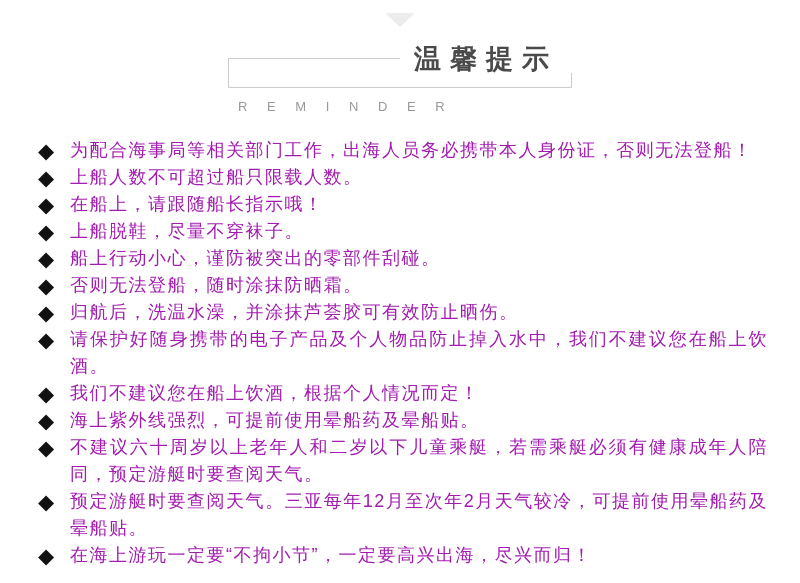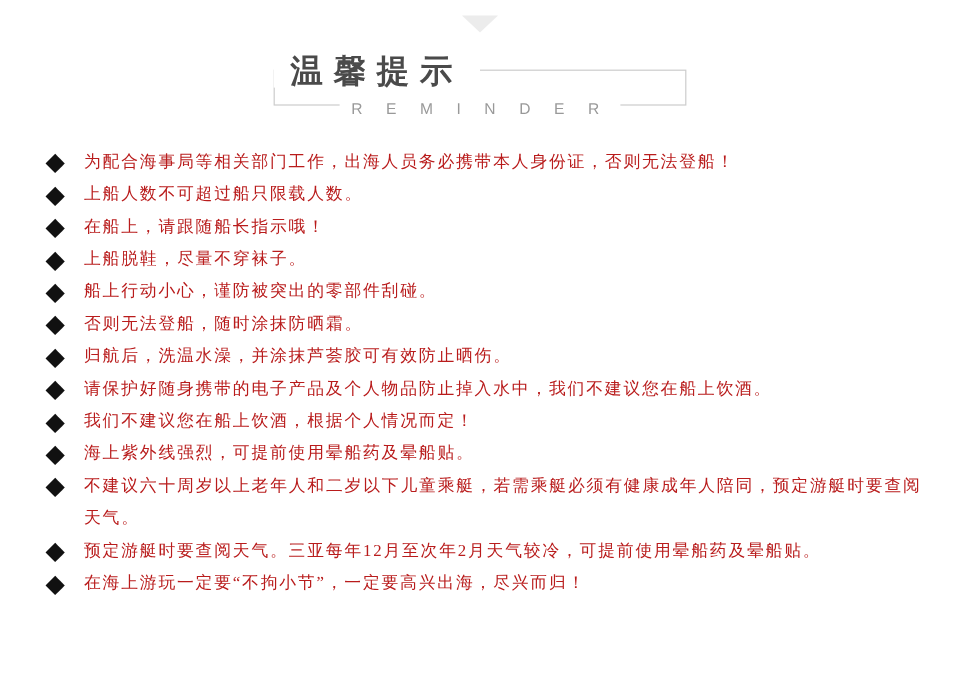--- a/index.html
+++ b/index.html
@@ -37,38 +37,38 @@
   .header-frame {
     position: absolute;
     left: 0;
     right: 0;
     top: 13px;
     height: 28px;
     border: 1px solid #cccccc;
   }
   .header-title {
     position: relative;
-    text-align: left;
+    text-align: right;
   }
   .header-title h1 {
     display: inline-block;
     margin: 0;
     padding: 0 14px;
     background: #ffffff;
     font-size: 27px;
     line-height: 28px;
     font-weight: bold;
     letter-spacing: 9px;
     color: #4a4a4a;
     white-space: nowrap;
   }
   .header-sub {
     position: relative;
-    text-align: center;
-    margin-top: 9px;
+    text-align: left;
+    margin-top: 24px;
   }
   .header-sub span {
     display: inline-block;
     padding: 0 10px;
     background: #ffffff;
     font-size: 13px;
     line-height: 15px;
     letter-spacing: 8px;
     color: #999999;
     white-space: nowrap;
@@ -87,26 +87,25 @@
     flex: 0 0 auto;
     width: 20px;
     margin-right: 12px;
     font-size: 21px;
     line-height: 27px;
     color: #111111;
     text-align: left;
   }
   .notice-text {
     flex: 1 1 auto;
-    font-size: 14px;
+    font-size: 18px;
     line-height: 27px;
     letter-spacing: 1.5px;
-    color: #b91c1c;
+    color: #a21caf;
     text-align: justify;
-    font-family: Liberation Serif, serif;
   }
 </style>
 </head>
 <body>
 
 <div class="page">
 
   <div class="top-triangle"></div>
 
   <div class="reminder-header">

